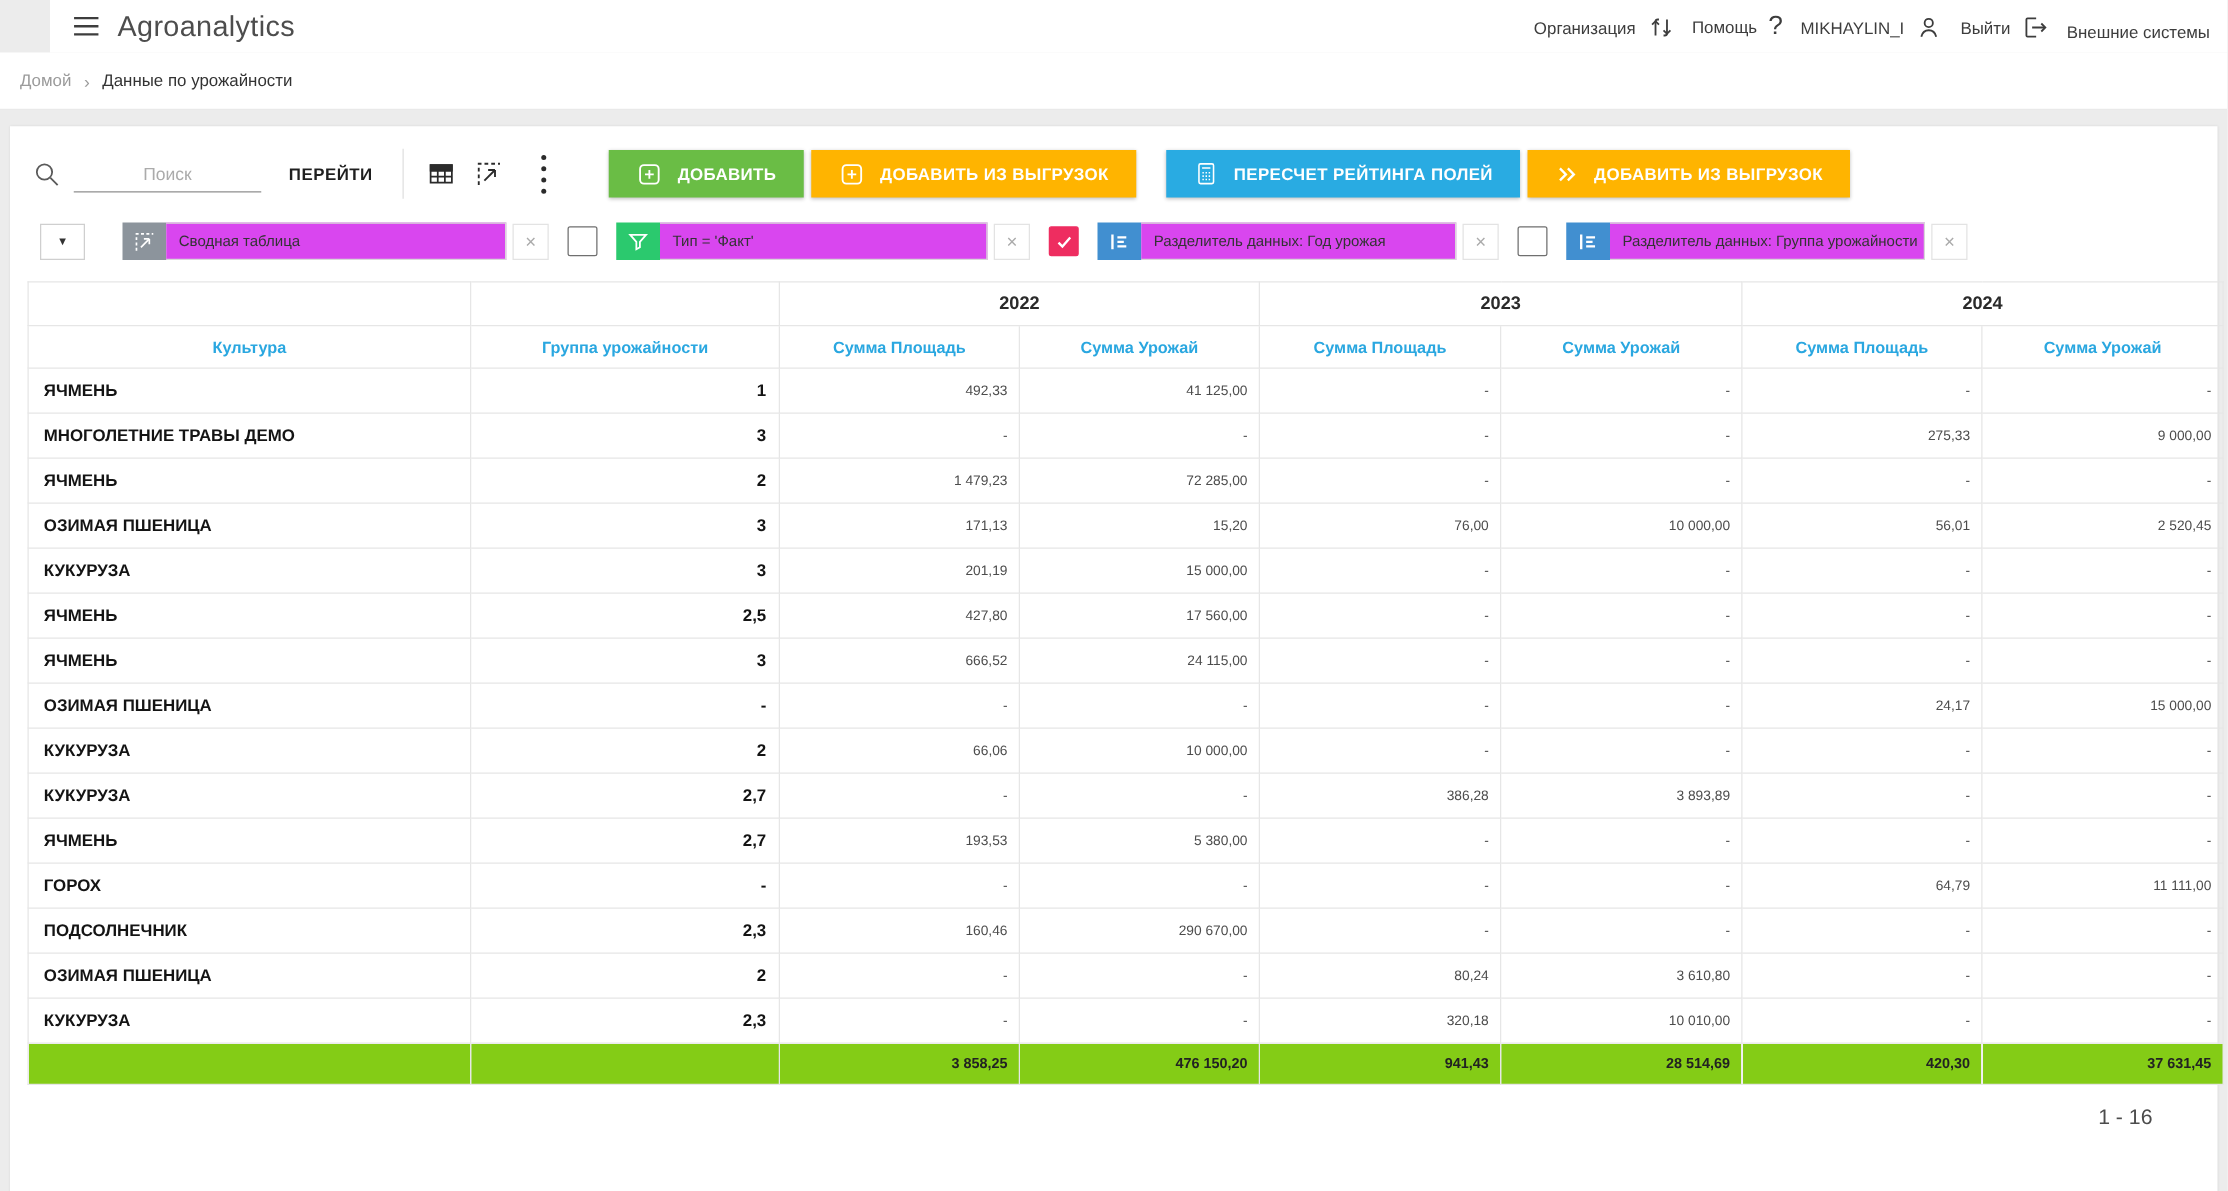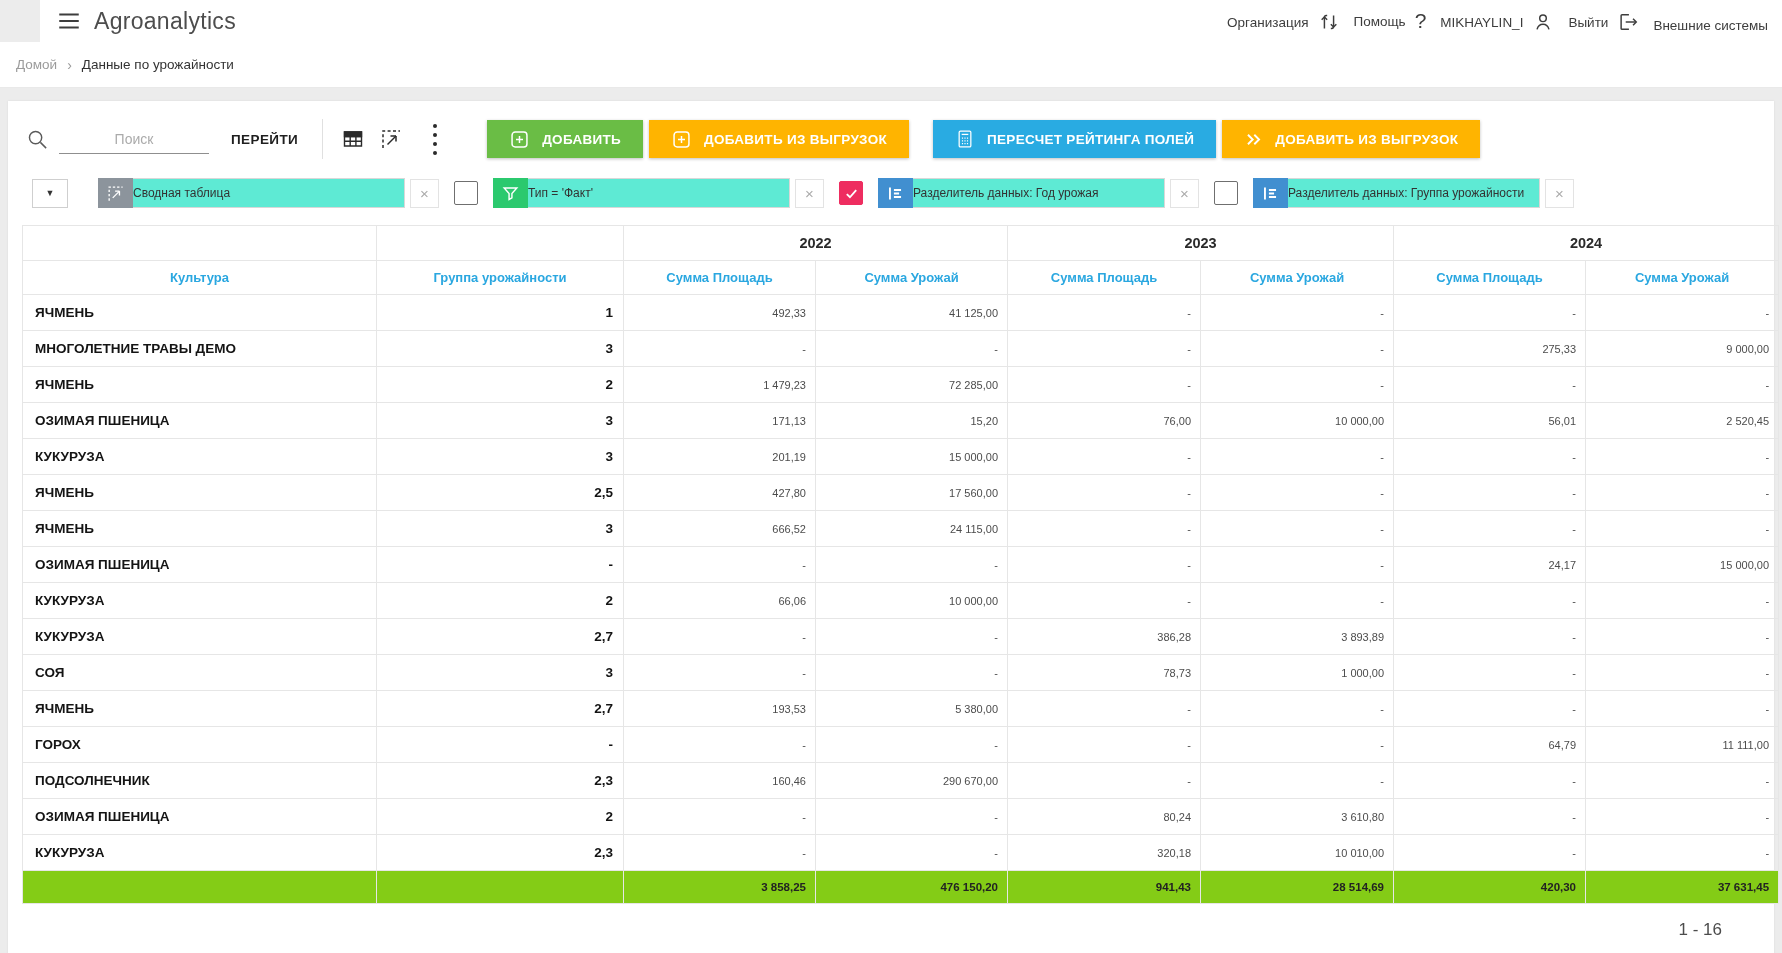--- a/index.html
+++ b/index.html
@@ -45,22 +45,22 @@
   .btn-green  { background:var(--green);margin-left:24px; }
   .btn-yellow { background:var(--yellow); }
   .btn-blue   { background:var(--blue); margin-left:18px; }
 
   
   .filters { display:flex; align-items:center; padding:12px 0 0 24px; height:44px; }
   .caret-btn { width:36px; height:29px; border:1px solid #cfcfcf; background:#fff; color:#333;
     font-size:9px; display:flex; align-items:center; justify-content:center; cursor:pointer; margin-right:30px;}
   .chip { display:flex; align-items:stretch; height:30px; }
   .chip-icon { width:35px; display:flex; align-items:center; justify-content:center; }
-  .chip-text { width:272px; border:1px solid #d8d8d8; border-left:none; background:#5eead4;
-    display:flex; align-items:center; font-size:12px; color:#333; cursor:text; }
+  .chip-text { width:272px; border:1px solid #d8d8d8; border-left:none; background:#d946ef;
+    display:flex; align-items:center; padding-left:10px; font-size:12px; color:#333; cursor:text; }
   .chip-x { width:29px; height:29px; border:1px solid #e3e3e3; background:#fff; color:#ababab;
     font-size:15px; display:flex; align-items:center; justify-content:center; cursor:pointer;
     margin-left:5px; align-self:center; }
   .chk { width:24px; height:24px; border:1px solid #6f6f6f; background:#fff; border-radius:2px;
     margin:0 15px; cursor:pointer; display:flex; align-items:center; justify-content:center; }
   .chk.checked { background:var(--pink); border-color:var(--pink); }
 
   
   table { border-collapse:collapse; table-layout:fixed; width:1756px; margin:16px 0 0 14px; }
   th, td { border:1px solid #e6e6e6; overflow:hidden; white-space:nowrap; }
@@ -368,30 +368,20 @@
           <td class="c-culture">КУКУРУЗА</td>
           <td class="c-group">2,7</td>
           <td class="c-num">-</td>
           <td class="c-num">-</td>
           <td class="c-num">386,28</td>
           <td class="c-num">3 893,89</td>
           <td class="c-num">-</td>
           <td class="c-num">-</td>
         </tr>
         <tr>
-          <td class="c-culture">СОЯ</td>
-          <td class="c-group">3</td>
-          <td class="c-num">-</td>
-          <td class="c-num">-</td>
-          <td class="c-num">78,73</td>
-          <td class="c-num">1 000,00</td>
-          <td class="c-num">-</td>
-          <td class="c-num">-</td>
-        </tr>
-        <tr>
           <td class="c-culture">ЯЧМЕНЬ</td>
           <td class="c-group">2,7</td>
           <td class="c-num">193,53</td>
           <td class="c-num">5 380,00</td>
           <td class="c-num">-</td>
           <td class="c-num">-</td>
           <td class="c-num">-</td>
           <td class="c-num">-</td>
         </tr>
         <tr>

